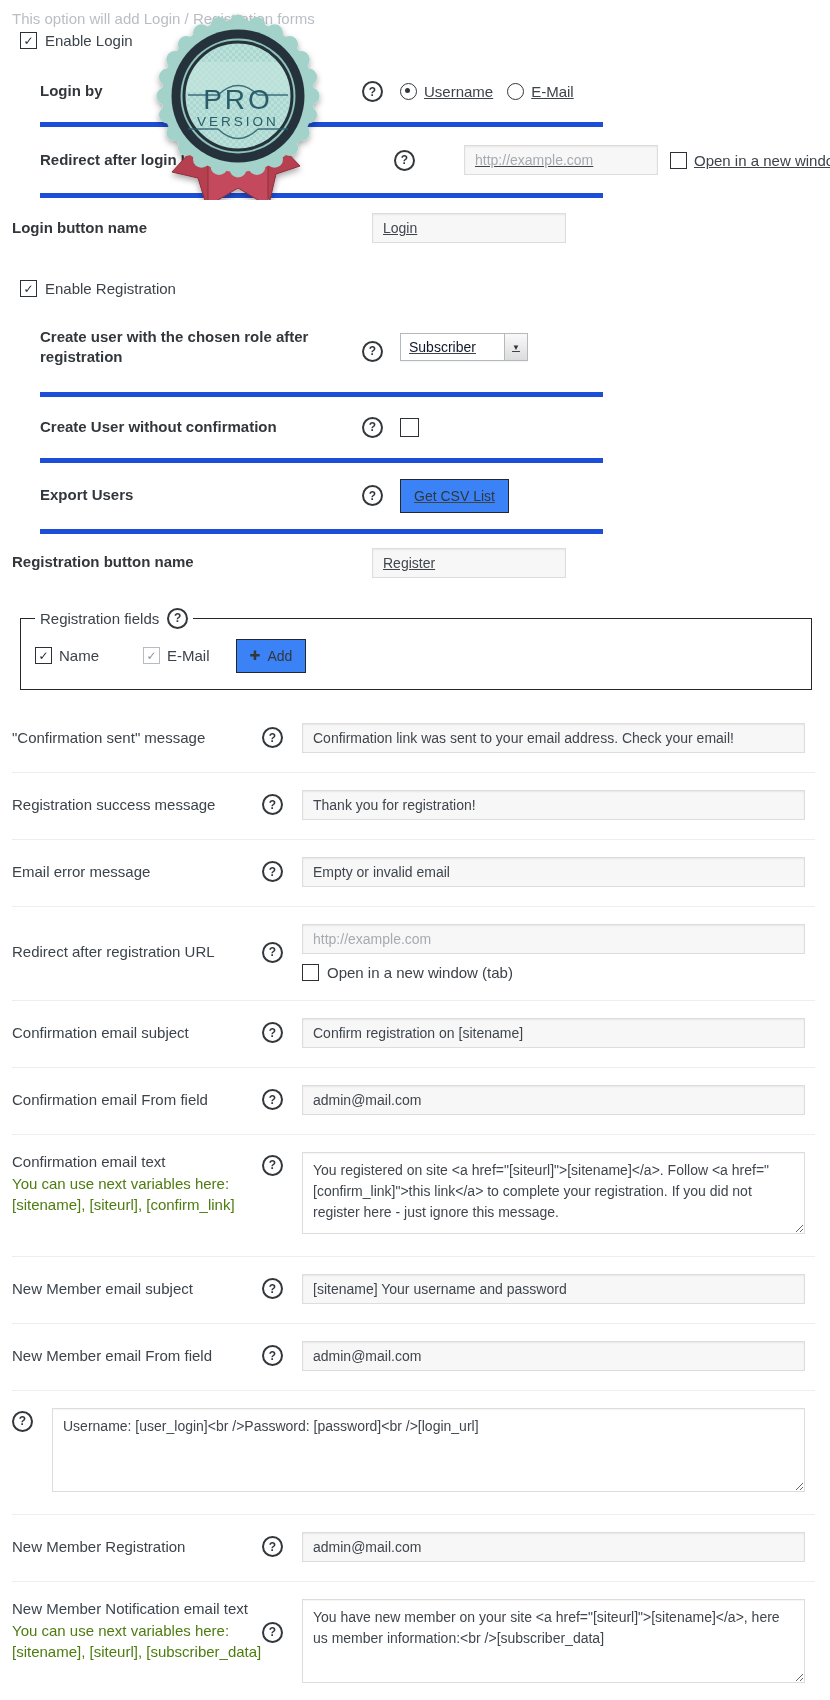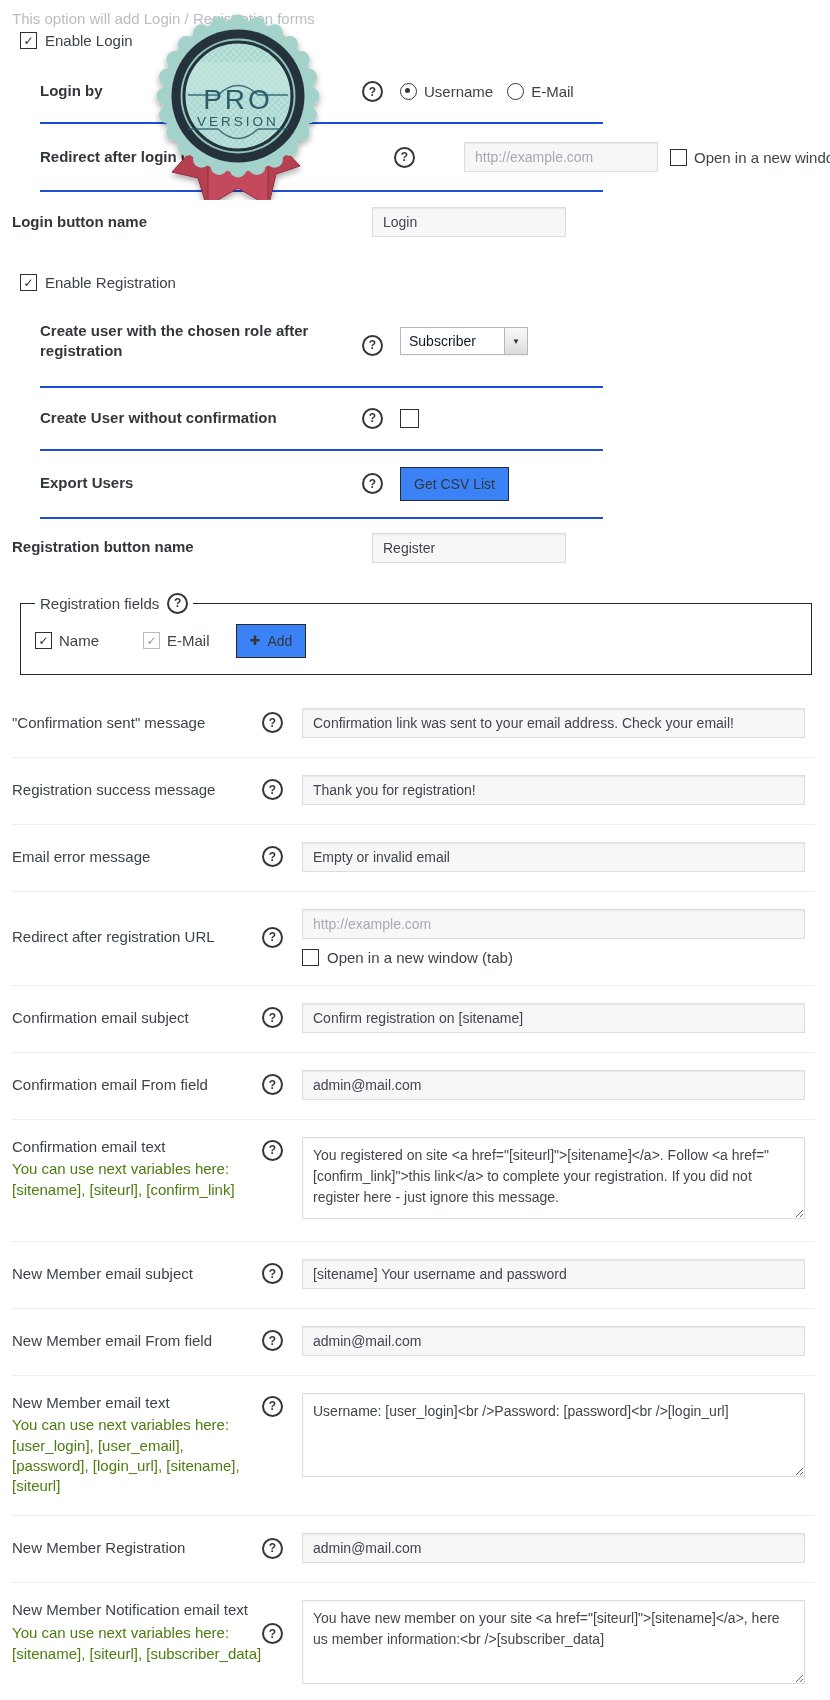--- a/index.html
+++ b/index.html
@@ -28,24 +28,24 @@
   .sel{width:128px;height:28px;border:1px solid #b4b9be;background:#fff;display:flex;align-items:center;
        box-shadow:0 1px 0 rgba(0,0,0,.04);cursor:pointer;box-sizing:border-box;}
   .sel .val{flex:1;padding-left:8px;font-size:14px;color:#0f172a;white-space:nowrap;overflow:hidden;}
   .sel .arrow{width:22px;align-self:stretch;border-left:1px solid #b4b9be;
        background:linear-gradient(#f9f9f9,#dcdcdc);display:flex;align-items:center;justify-content:center;
        font-size:8px;color:#333;}
   .cbrow{display:flex;align-items:center;gap:8px;font-size:15px;color:#3c434a;}
   
   .intro{margin:10px 0 0 12px;color:#b9bec4;}
   .trow{display:flex;align-items:center;margin-left:12px;width:563px;box-sizing:border-box;}
-  .trow.b{border-bottom:2px solid #1d4ed8;margin-left:40px;}
+  .trow.b{border-bottom:5px solid #1d4ed8;margin-left:40px;}
   .tlabel{width:322px;flex-shrink:0;font-weight:700;font-size:15px;color:#32373c;line-height:1.35;}
   .thelp{width:38px;flex-shrink:0;display:flex;align-items:center;}
-  .tctl{display:flex;align-items:center;white-space:nowrap;}
+  .tctl{display:flex;align-items:center;white-space:nowrap;text-decoration:underline;}
   
   .fset{margin:16px 0 0 20px;width:792px;box-sizing:border-box;border:1px solid #23282d;
         padding:10px 14px 16px;}
   .fset legend{display:flex;align-items:center;gap:8px;padding:0 5px;font-size:15px;color:#3c434a;}
   .fset .frow{display:flex;align-items:center;}
   
   .lsec{margin-top:16px;}
   .lrow{display:flex;align-items:center;margin-left:12px;width:803px;box-sizing:border-box;
         border-bottom:1px solid #eee;padding:17px 0 19px;}
   .lrow.top{align-items:flex-start;}
@@ -323,24 +323,20 @@
 
     <div class="lrow">
       <div class="llabel">New Member email From field</div>
       <div class="lhelp">
           <span class="help">?</span>
         </div>
       <div class="lctl"><input class="inp" type="text" value="admin@mail.com" style=""></div>
     </div>
 
     <div class="lrow top">
-      <div class="llabel">
-        <div>New Member email text</div>
-        <div class="lhint">You can use next variables here: [user_login], [user_email], [password], [login_url], [sitename], [siteurl]</div>
-      </div>
       <div class="lhelp">
           <span class="help">?</span>
         </div>
       <div class="lctl"><textarea class="ta" style="height: 84px;">Username: [user_login]&lt;br /&gt;Password: [password]&lt;br /&gt;[login_url]</textarea></div>
     </div>
 
     <div class="lrow">
       <div class="llabel">New Member Registration</div>
       <div class="lhelp">
           <span class="help">?</span>

